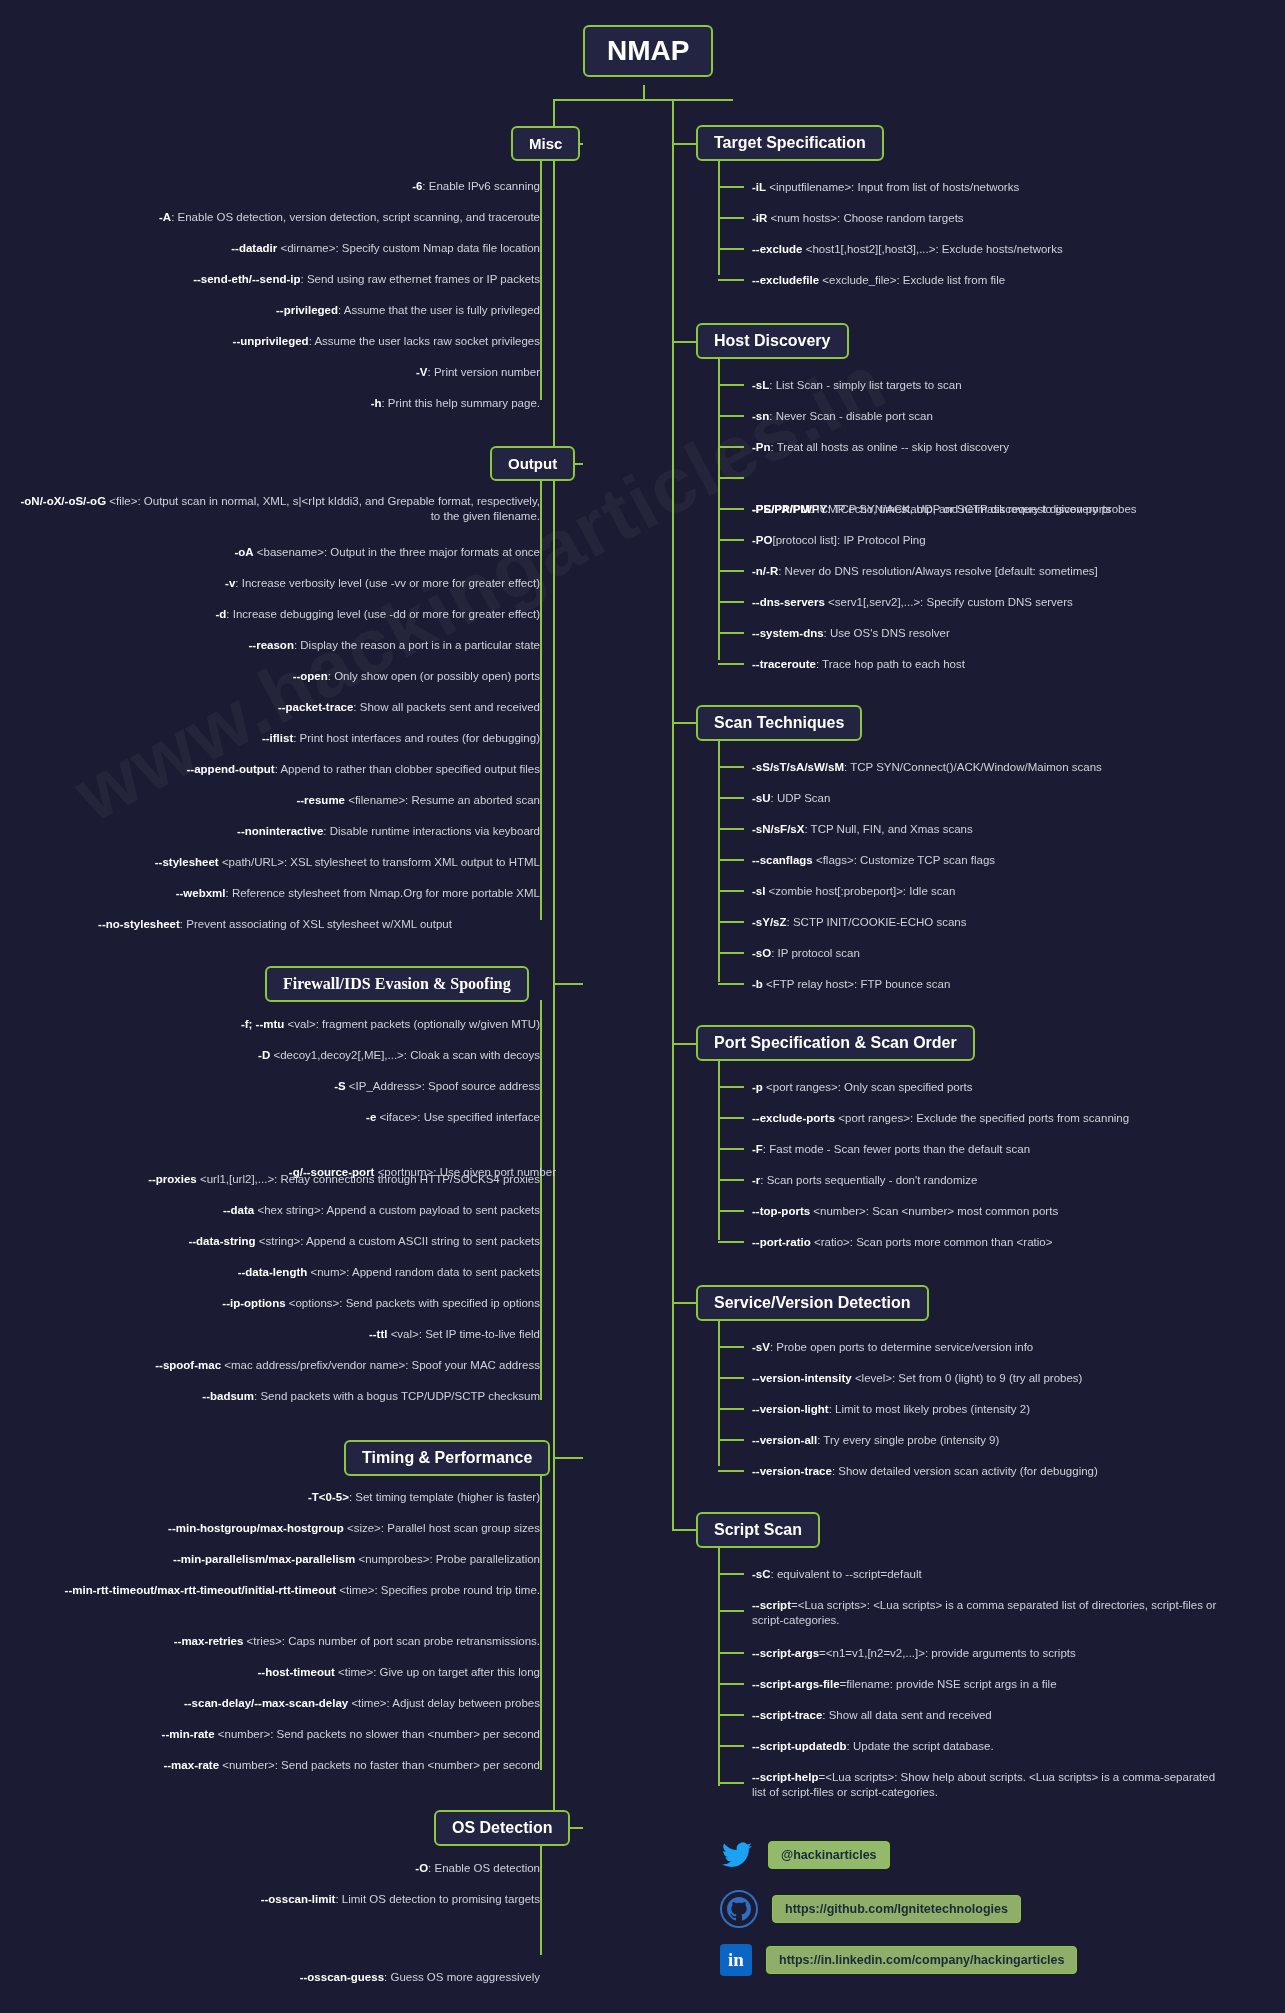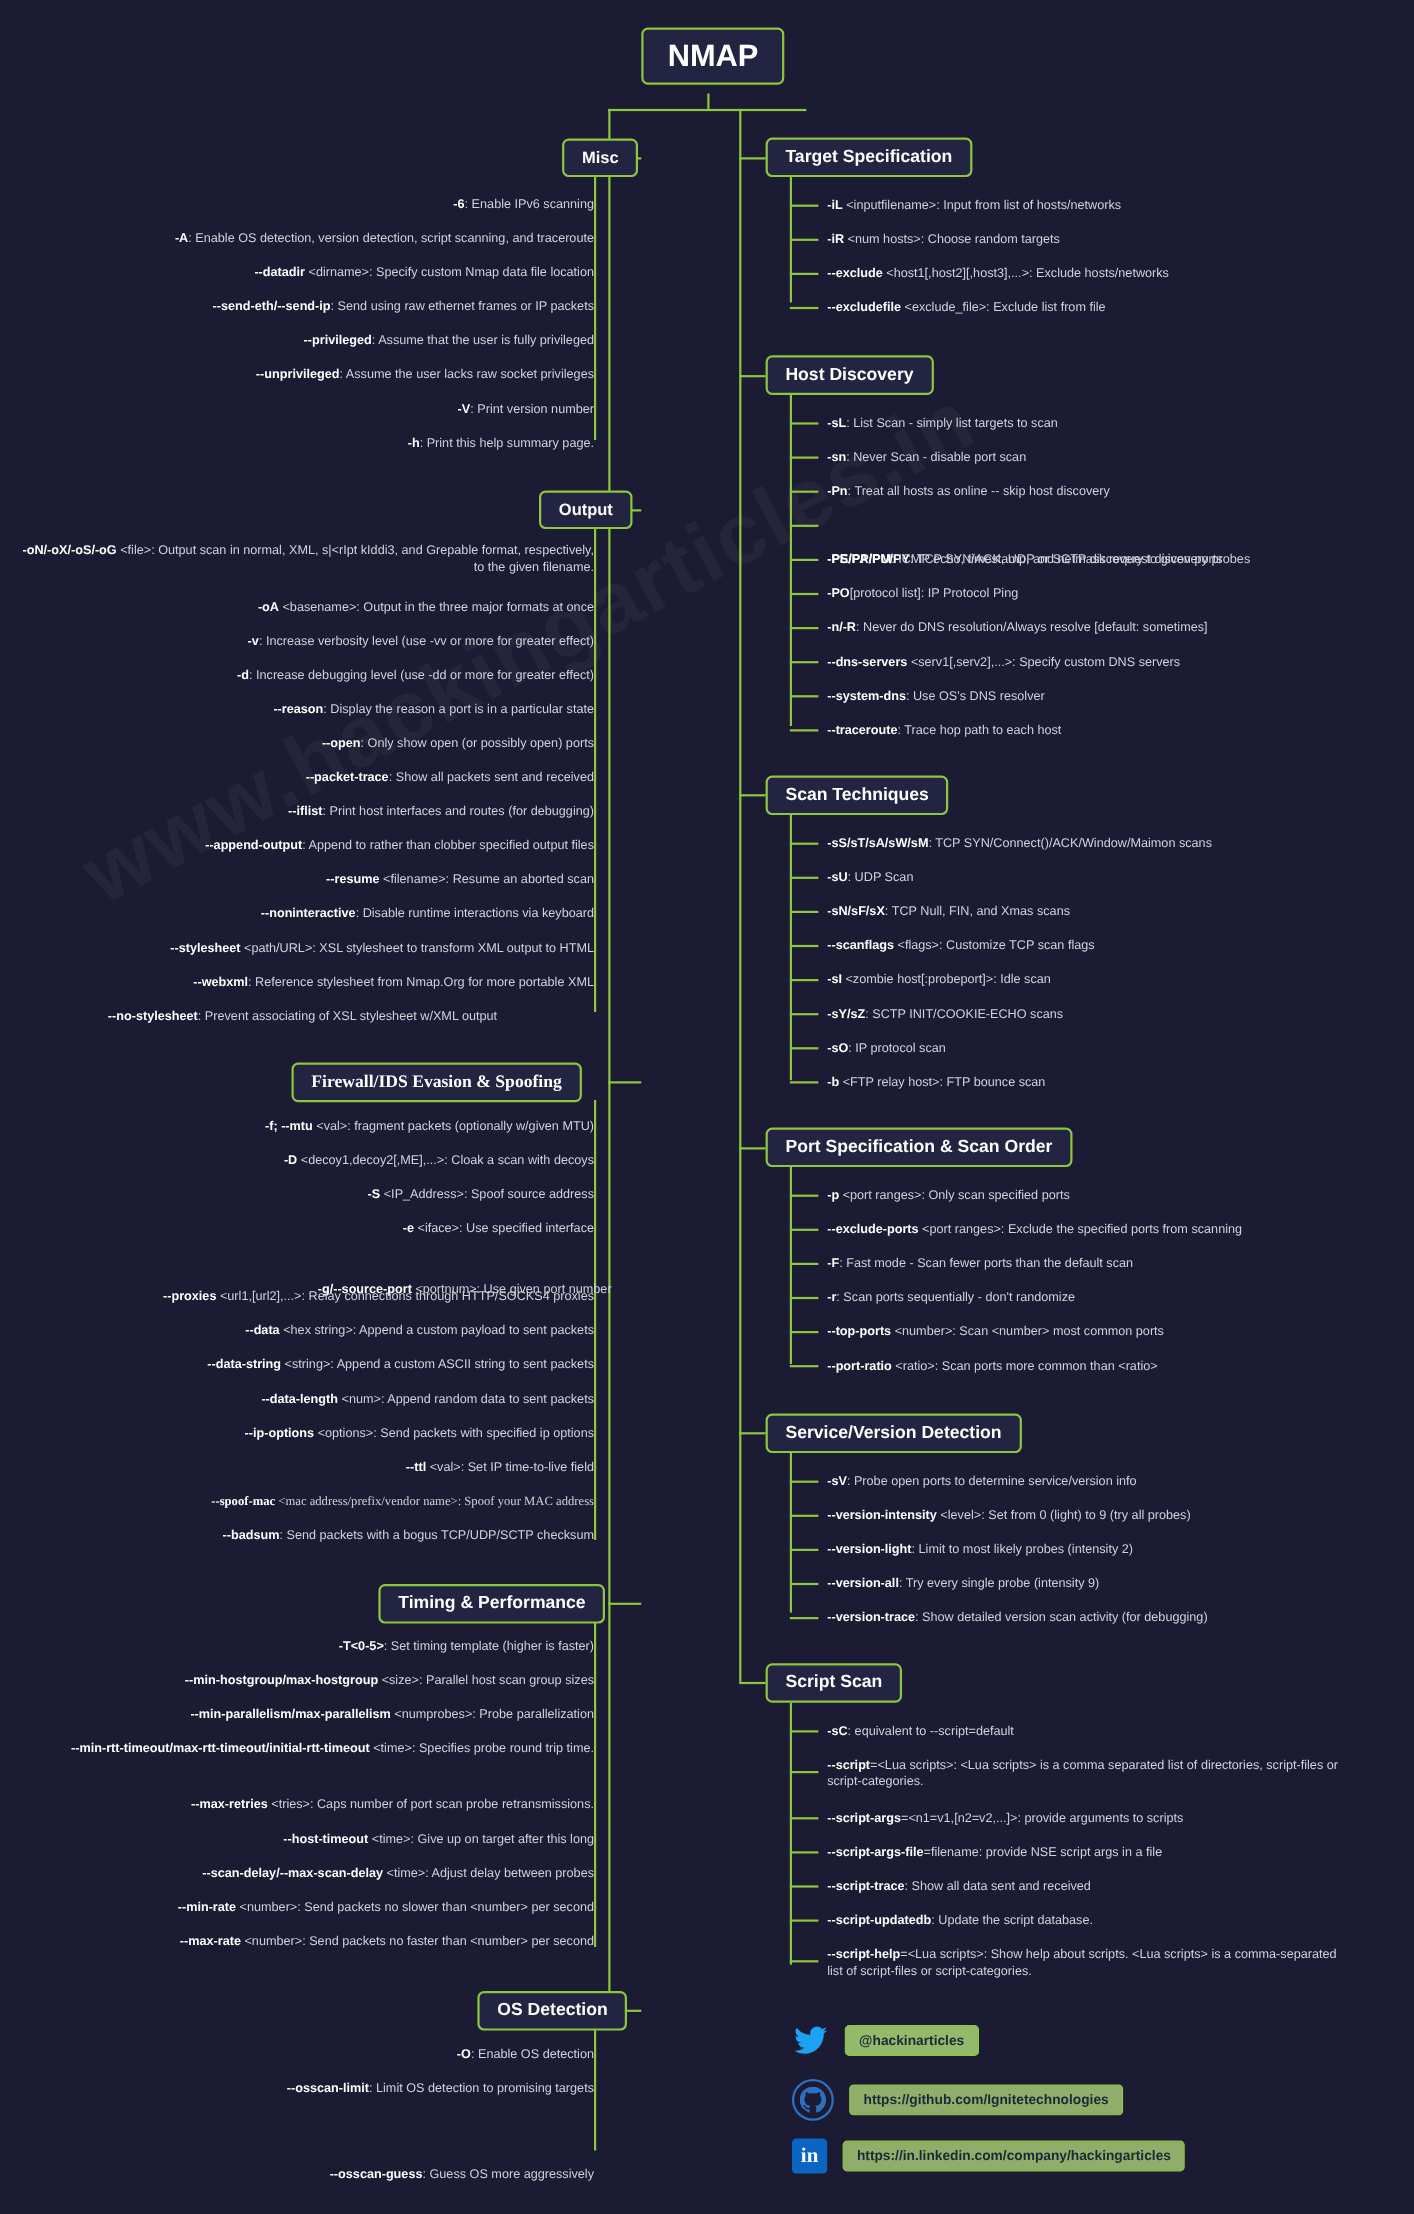--- a/index.html
+++ b/index.html
@@ -201,21 +201,21 @@
 <div class="leaf right" style="left:10px;top:1048px;width:530px;"><b>-D</b><span> &lt;decoy1,decoy2[,ME],...&gt;: Cloak a scan with decoys</span></div>
 <div class="leaf right" style="left:10px;top:1079px;width:530px;"><b>-S</b><span> &lt;IP_Address&gt;: Spoof source address</span></div>
 <div class="leaf right" style="left:10px;top:1110px;width:530px;"><b>-e</b><span> &lt;iface&gt;: Use specified interface</span></div>
 <div class="leaf right" style="left:26px;top:1141px;width:530px;margin-top:24px;"><b>-g/--source-port</b><span> &lt;portnum&gt;: Use given port number</span></div>
 <div class="leaf right" style="left:10px;top:1172px;width:530px;"><b>--proxies</b><span> &lt;url1,[url2],...&gt;: Relay connections through HTTP/SOCKS4 proxies</span></div>
 <div class="leaf right" style="left:10px;top:1203px;width:530px;"><b>--data</b><span> &lt;hex string&gt;: Append a custom payload to sent packets</span></div>
 <div class="leaf right" style="left:10px;top:1234px;width:530px;"><b>--data-string</b><span> &lt;string&gt;: Append a custom ASCII string to sent packets</span></div>
 <div class="leaf right" style="left:10px;top:1265px;width:530px;"><b>--data-length</b><span> &lt;num&gt;: Append random data to sent packets</span></div>
 <div class="leaf right" style="left:10px;top:1296px;width:530px;"><b>--ip-options</b><span> &lt;options&gt;: Send packets with specified ip options</span></div>
 <div class="leaf right" style="left:10px;top:1327px;width:530px;"><b>--ttl</b><span> &lt;val&gt;: Set IP time-to-live field</span></div>
-<div class="leaf right" style="left:10px;top:1358px;width:530px;font-family:Liberation Serif, serif;"><b>--spoof-mac</b><span> &lt;mac address/prefix/vendor name&gt;: Spoof your MAC address</span></div>
+<div class="leaf right" style="left:10px;top:1358px;width:530px;"><b>--spoof-mac</b><span> &lt;mac address/prefix/vendor name&gt;: Spoof your MAC address</span></div>
 <div class="leaf right" style="left:10px;top:1389px;width:530px;"><b>--badsum</b><span>: Send packets with a bogus TCP/UDP/SCTP checksum</span></div>
 
 <div class="leaf right" style="left:10px;top:1490px;width:530px;"><b>-T&lt;0-5&gt;</b><span>: Set timing template (higher is faster)</span></div>
 <div class="leaf right" style="left:10px;top:1521px;width:530px;"><b>--min-hostgroup/max-hostgroup</b><span> &lt;size&gt;: Parallel host scan group sizes</span></div>
 <div class="leaf right" style="left:10px;top:1552px;width:530px;"><b>--min-parallelism/max-parallelism</b><span> &lt;numprobes&gt;: Probe parallelization</span></div>
 <div class="leaf right wrap" style="left:10px;top:1583px;width:530px;"><b>--min-rtt-timeout/max-rtt-timeout/initial-rtt-timeout</b><span> &lt;time&gt;: Specifies  probe round trip time.</span></div>
 <div class="leaf right" style="left:10px;top:1634px;width:530px;"><b>--max-retries</b><span> &lt;tries&gt;: Caps number of port scan probe retransmissions.</span></div>
 <div class="leaf right" style="left:10px;top:1665px;width:530px;"><b>--host-timeout</b><span> &lt;time&gt;: Give up on target after this long</span></div>
 <div class="leaf right" style="left:10px;top:1696px;width:530px;"><b>--scan-delay/--max-scan-delay</b><span> &lt;time&gt;: Adjust delay between probes</span></div>
 <div class="leaf right" style="left:10px;top:1727px;width:530px;"><b>--min-rate</b><span> &lt;number&gt;: Send packets no slower than &lt;number&gt; per second</span></div>

